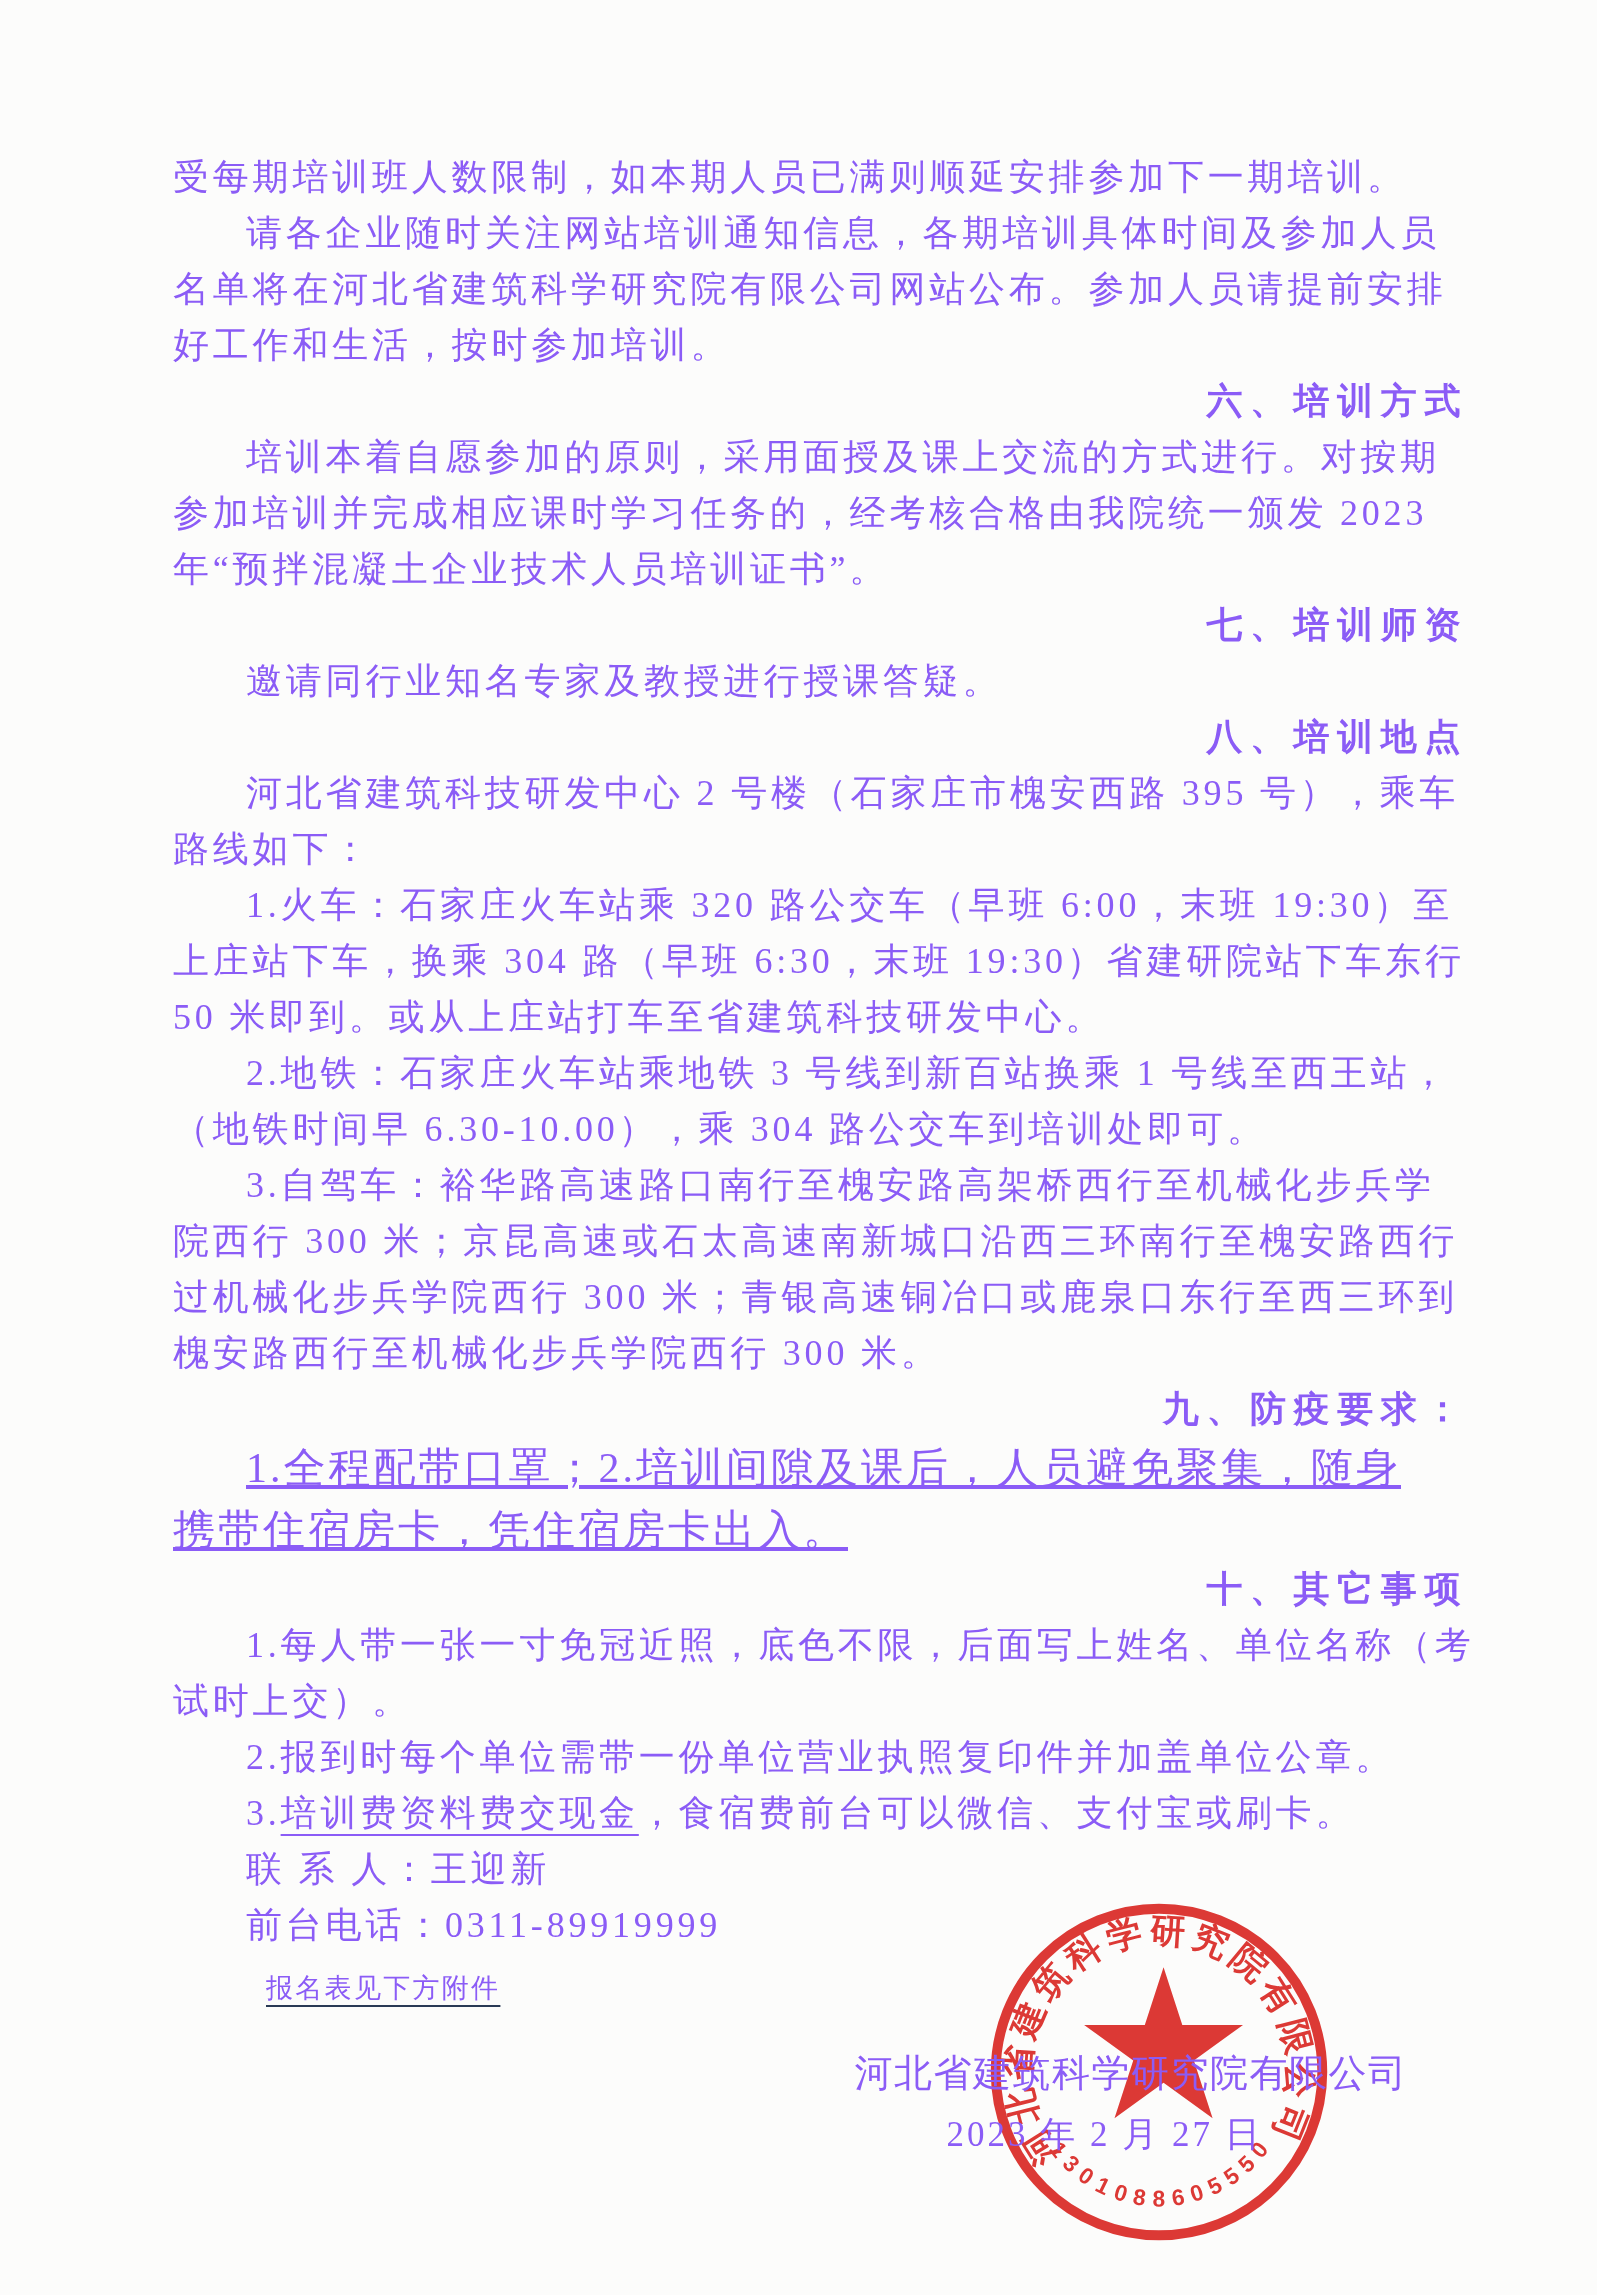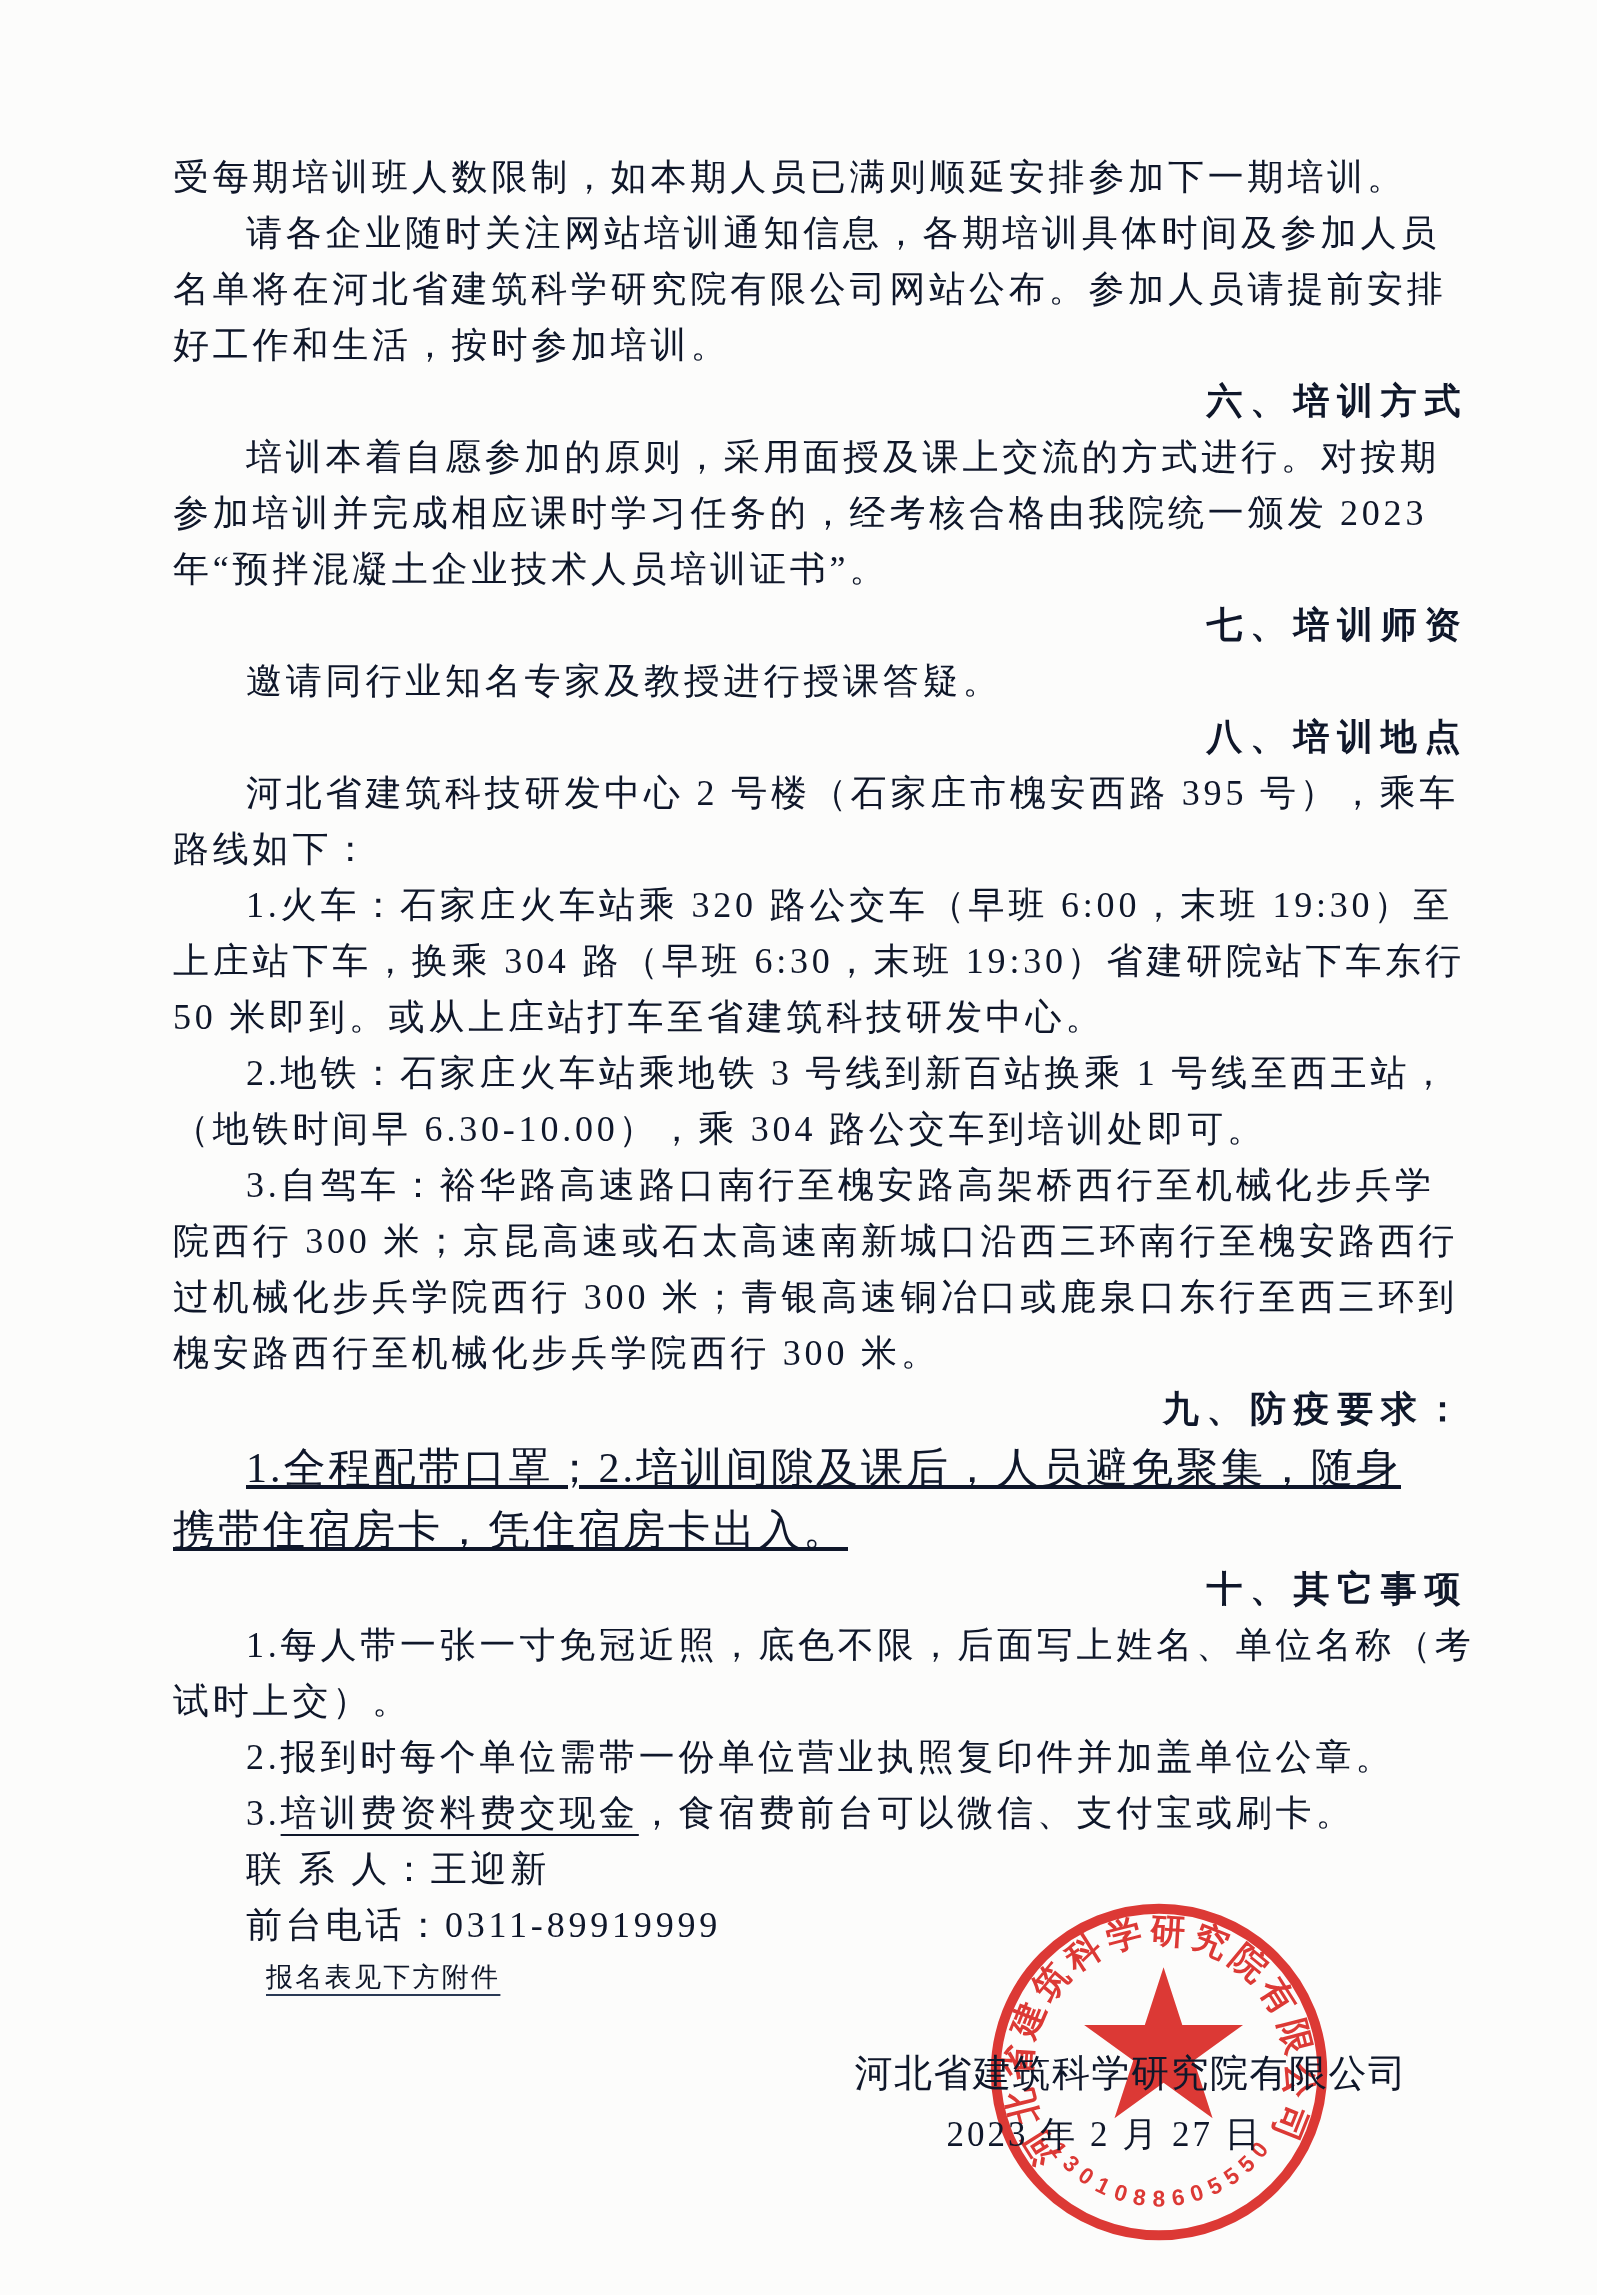--- a/index.html
+++ b/index.html
@@ -2,21 +2,21 @@
 <html style="font-size:12px"><head>
 <meta charset="utf-8">
 <style>
   html,body{margin:0;padding:0;background:#e8e8e8;}
   .page{
     position:relative;
     width:1597px;height:2295px;
     background:#fcfcfb;
     overflow:hidden;
     font-family:"Liberation Serif","DejaVu Serif",serif;
-    color:#0f172a;
+    color:#8b5cf6;
   }
   .content{
     position:absolute;
     left:173px;top:149px;right:129px;
   }
   .line{
     font-size:36px;
     line-height:56px;
     height:56px;
     letter-spacing:3.8px;
@@ -34,21 +34,21 @@
     line-height:62px;
     height:62px;
     letter-spacing:3px;
     font-weight:500;
     text-decoration:underline;
   }
   .small{
     font-size:27px;
     line-height:38px;
     height:38px;
-    margin-top:5px;
+    margin-top:16px;
     margin-left:93px;
     letter-spacing:2.3px;
     text-decoration:underline;
     text-underline-offset:7.6px;
     text-decoration-thickness:2.3px;
     text-decoration-color:#2a3a55;
   }
   .u{
     text-decoration:underline;
     text-underline-offset:9px;

